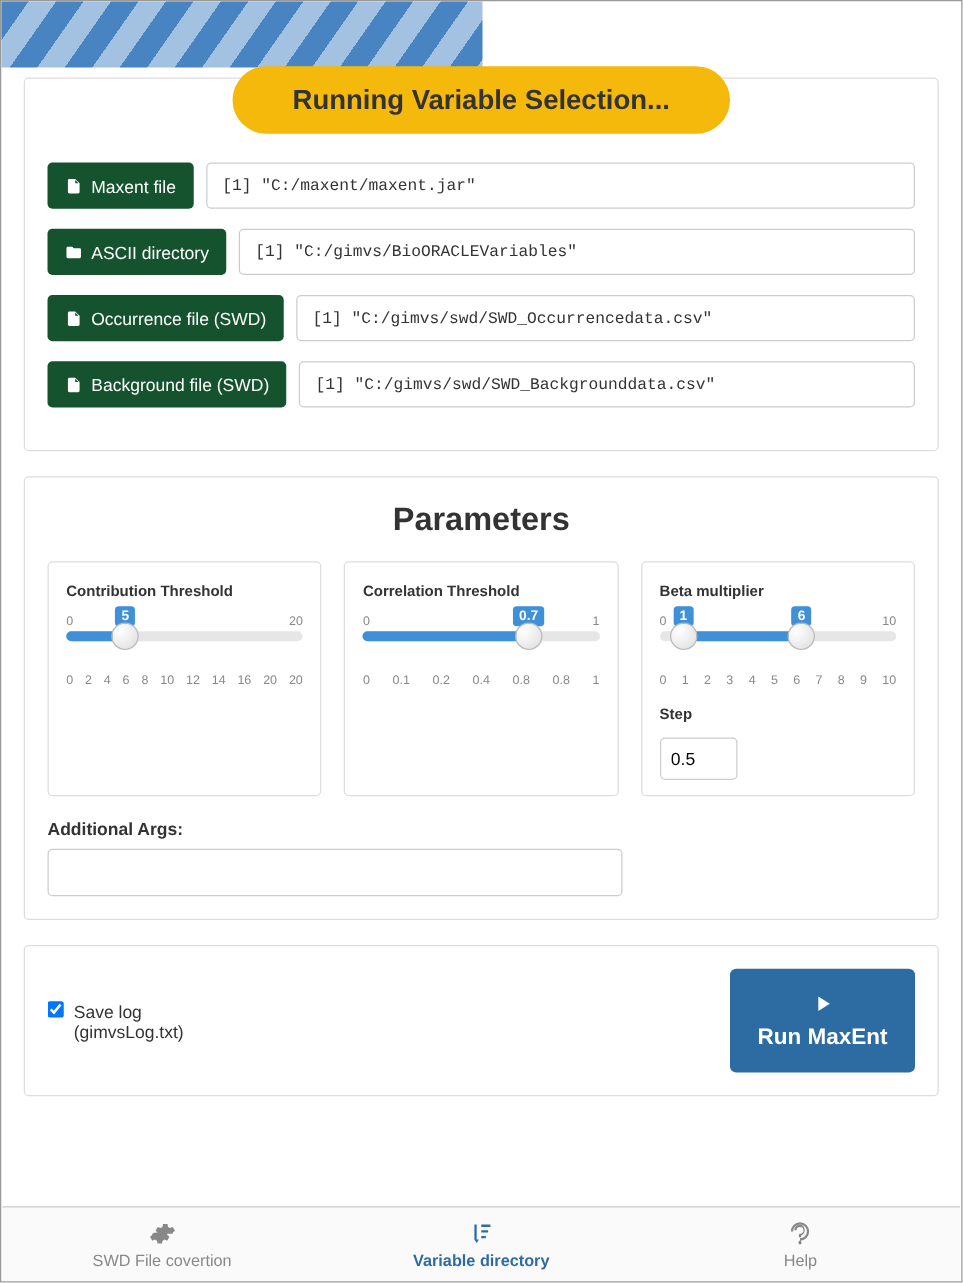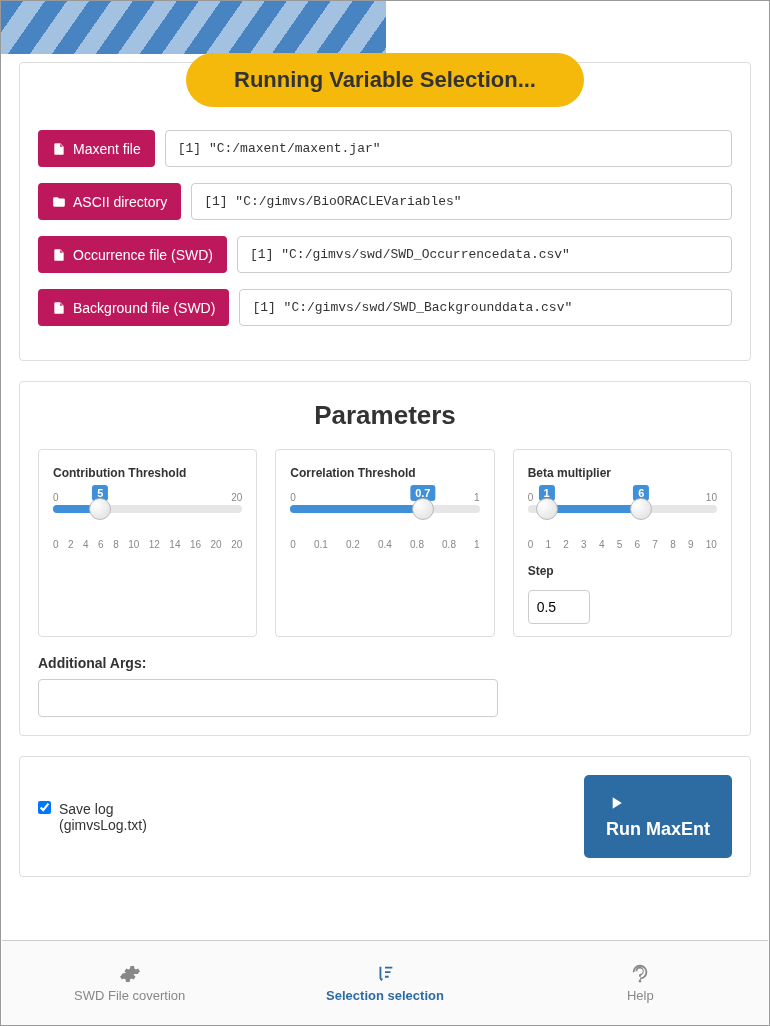--- a/index.html
+++ b/index.html
@@ -3,39 +3,39 @@
 <meta charset="utf-8">
 <style>
 * { box-sizing: border-box; margin: 0; padding: 0; font-family: "Helvetica Neue", Arial, sans-serif; }
 body { background: #fff; width: 770px; height: 1026px; position: relative; border: 1px solid #999; }
 .header-stripe { width: 385px; height: 53px; background: repeating-linear-gradient(125deg, #4784c1 0 18px, #a3c1e0 18px 36px); }
 .content { padding: 8px 18px 0 18px; }
 .panel { border: 1px solid #ddd; border-radius: 4px; padding: 18px; background: #fff; margin-bottom: 20px; position: relative; }
 .section-title { text-align: center; font-size: 26px; color: #999; font-weight: 400; margin-bottom: 18px; }
 .toast { position: absolute; top: -10px; left: 50%; transform: translateX(-50%); background: #f4b90b; color: #333; font-size: 22px; font-weight: 700; padding: 14px 48px; border-radius: 28px; z-index: 10; white-space: nowrap; }
 .file-row { display: flex; gap: 10px; margin-bottom: 16px; align-items: stretch; }
-.btn-green { background: #be185d; color: #fff; border: none; border-radius: 4px; padding: 9px 14px; font-size: 14px; display: inline-flex; align-items: center; gap: 7px; cursor: pointer; white-space: nowrap; }
+.btn-green { background: #14532d; color: #fff; border: none; border-radius: 4px; padding: 9px 14px; font-size: 14px; display: inline-flex; align-items: center; gap: 7px; cursor: pointer; white-space: nowrap; }
 .path-box { flex: 1; border: 1px solid #ccc; border-radius: 4px; padding: 10px 12px; font-family: "Courier New", monospace; font-size: 13px; color: #333; background: #fff; }
 .params-grid { display: flex; gap: 18px; }
 .param-card { border: 1px solid #ddd; border-radius: 4px; padding: 16px 14px 12px 14px; flex: 1; }
 .param-label { font-size: 12px; font-weight: 700; color: #333; margin-bottom: 12px; }
 .slider-wrap { position: relative; height: 26px; margin-bottom: 6px; }
 .slider-minmax { display: flex; justify-content: space-between; font-size: 10px; color: #888; margin-bottom: 2px; }
 .slider-track { position: relative; height: 8px; background: #e6e6e6; border-radius: 4px; }
 .slider-fill { position: absolute; height: 8px; background: #3f8fd9; border-radius: 4px; top: 0; left: 0; }
 .slider-thumb { position: absolute; width: 22px; height: 22px; background: radial-gradient(circle at 30% 30%, #fff, #ddd); border: 1px solid #bbb; border-radius: 50%; top: -7px; transform: translateX(-50%); cursor: grab; }
 .slider-badge { position: absolute; background: #3f8fd9; color: #fff; font-size: 11px; font-weight: 700; padding: 2px 5px; border-radius: 3px; transform: translateX(-50%); top: -20px; }
 .step-input { width: 62px; padding: 8px; border: 1px solid #ccc; border-radius: 4px; font-size: 14px; }
 .addl-label { font-size: 14px; font-weight: 700; color: #333; margin: 18px 0 8px 0; }
 .addl-input { width: 460px; padding: 10px; border: 1px solid #ccc; border-radius: 4px; font-size: 14px; }
 .run-row { display: flex; justify-content: space-between; align-items: center; }
 .save-log { font-size: 14px; color: #333; display: flex; align-items: flex-start; gap: 8px; }
-.run-btn { background: #2c6ca3; color: #fff; border: none; border-radius: 5px; padding: 18px 22px; font-size: 18px; font-weight: 700; display: flex; flex-direction: column; align-items: flex-start; gap: 6px; cursor: pointer; }
+.run-btn { background: #2c6ca3; color: #fff; border: none; border-radius: 5px; padding: 18px 22px; font-size: 18px; font-weight: 700; display: flex; flex-direction: column; align-items: center; gap: 6px; cursor: pointer; }
 .run-btn svg { width: 20px; height: 20px; }
-.bottom-nav { position: absolute; bottom: 0; left: 1px; right: 1px; height: 85px; border-top: 1px solid #ccc; display: flex; background: #fafafa; justify-content: space-between; }
+.bottom-nav { position: absolute; bottom: 0; left: 1px; right: 1px; height: 60px; border-top: 1px solid #ccc; display: flex; background: #fafafa; justify-content: space-between; }
 .nav-item { flex: 1; display: flex; flex-direction: column; align-items: center; justify-content: center; gap: 3px; font-size: 13px; color: #888; cursor: pointer; }
 .nav-item.active { color: #2c6ca3; font-weight: 700; }
 .nav-item svg { width: 22px; height: 22px; }
 .icon { width: 14px; height: 14px; flex-shrink:0; }
 .beta-fill2 { position:absolute; height:8px; background:#3f8fd9; top:0; }
 .tick-row { display:flex; justify-content:space-between; font-size:10px; color:#888; margin-top:8px; }
 </style>
 </head>
 <body>
 
@@ -207,21 +207,21 @@
   <div class="nav-item">
     <svg viewBox="0 0 24 24" fill="#888">
         <path d="M12 8a4 4 0 1 0 0 8 4 4 0 0 0 0-8zm9 4a7.9 7.9 0 0 0-.1-1l2-1.6-2-3.4-2.4 1a8 8 0 0 0-1.7-1l-.4-2.6h-4l-.4 2.6a8 8 0 0 0-1.7 1l-2.4-1-2 3.4 2 1.6A7.9 7.9 0 0 0 3 12c0 .3 0 .7.1 1l-2 1.6 2 3.4 2.4-1a8 8 0 0 0 1.7 1l.4 2.6h4l.4-2.6a8 8 0 0 0 1.7-1l2.4 1 2-3.4-2-1.6c.1-.3.1-.7.1-1z"></path>
       </svg>
     <span>SWD File covertion</span>
   </div>
   <div class="nav-item active">
     <svg viewBox="0 0 24 24" fill="#2c6ca3">
         <path d="M6 4v13h2V4H6zm0 13l2 3 2-3H6zM12 4h8v2h-8V4zm0 5h6v2h-6V9zm0 5h4v2h-4v-2z"></path>
       </svg>
-    <span>Selection selection</span>
+    <span>Variable directory</span>
   </div>
   <div class="nav-item">
     <svg viewBox="0 0 24 24" fill="#888">
         <path d="M11 18h2v2h-2v-2zm1-16a8 8 0 0 0-8 8h2a6 6 0 1 1 6 6v2a8 8 0 0 0 0-16z"></path>
         <circle cx="12" cy="20" r="1.3"></circle>
         <path d="M12 4a5 5 0 0 0-5 5h2a3 3 0 1 1 3 3c-1 0-1 1-1 2v1h2v-1c0-.5 0-.5.5-.7A5 5 0 0 0 12 4z"></path>
       </svg>
     <span>Help</span>
   </div>
 </div>

